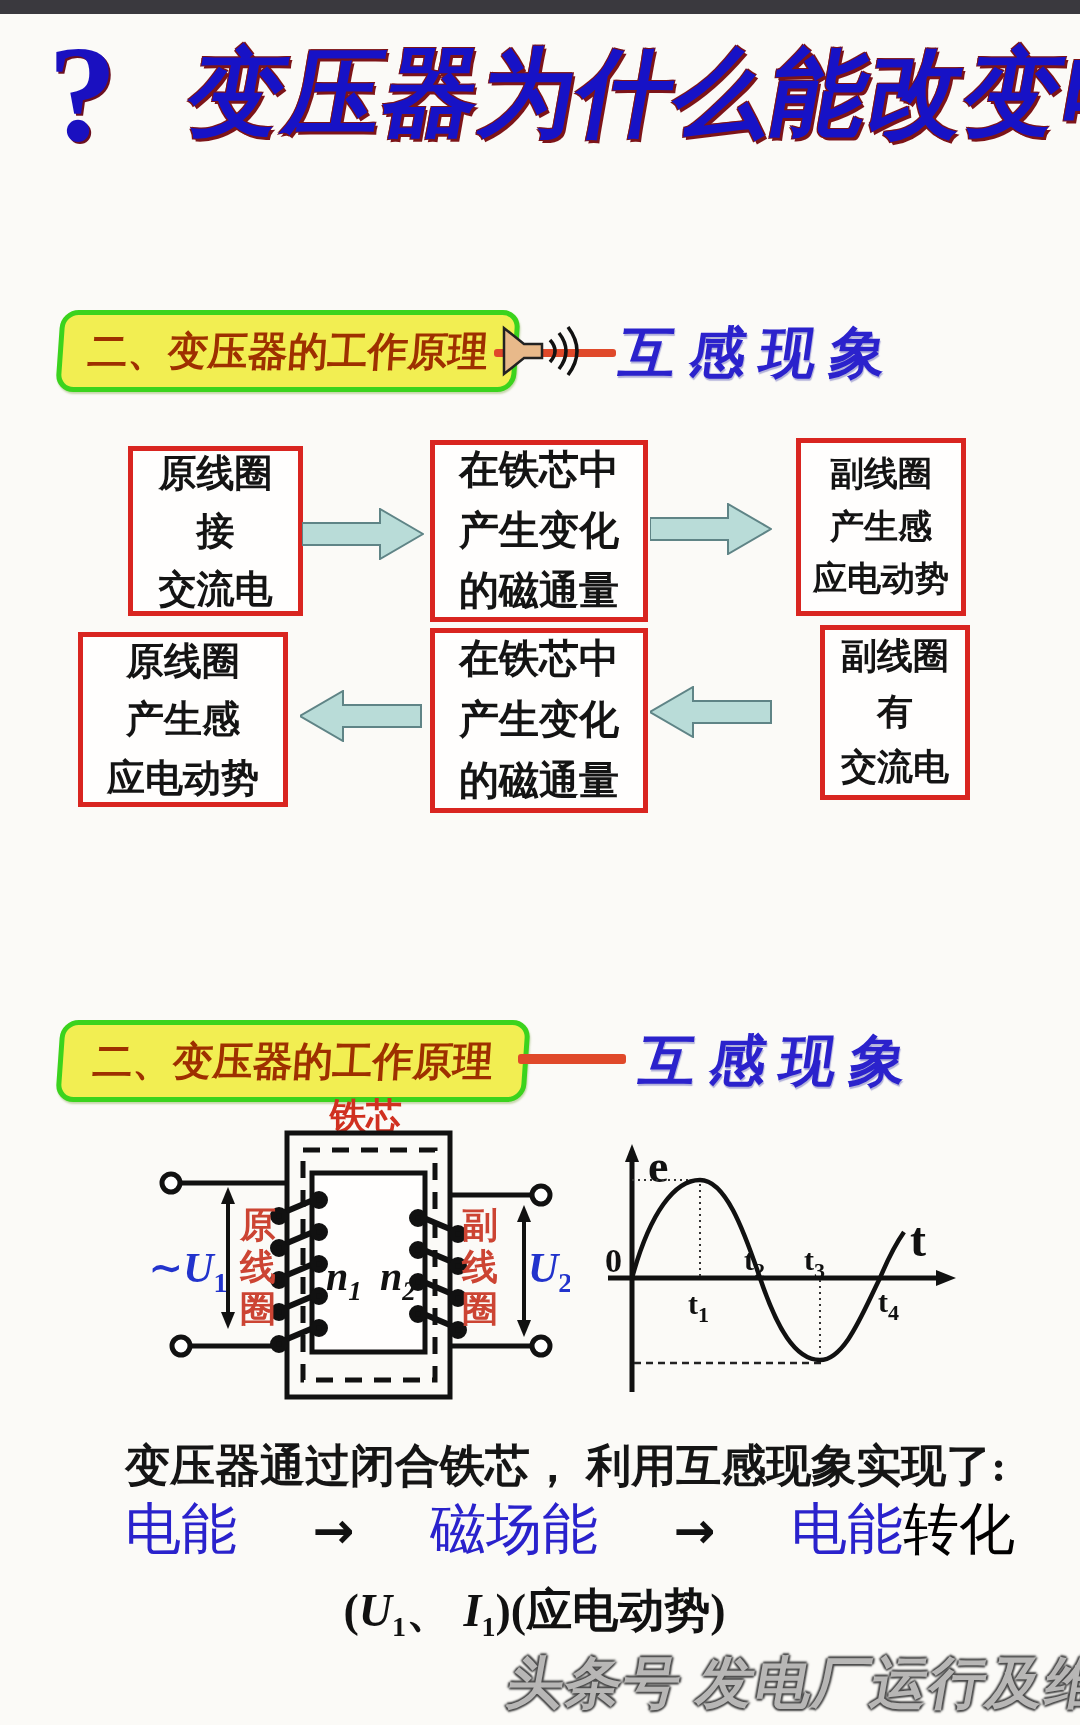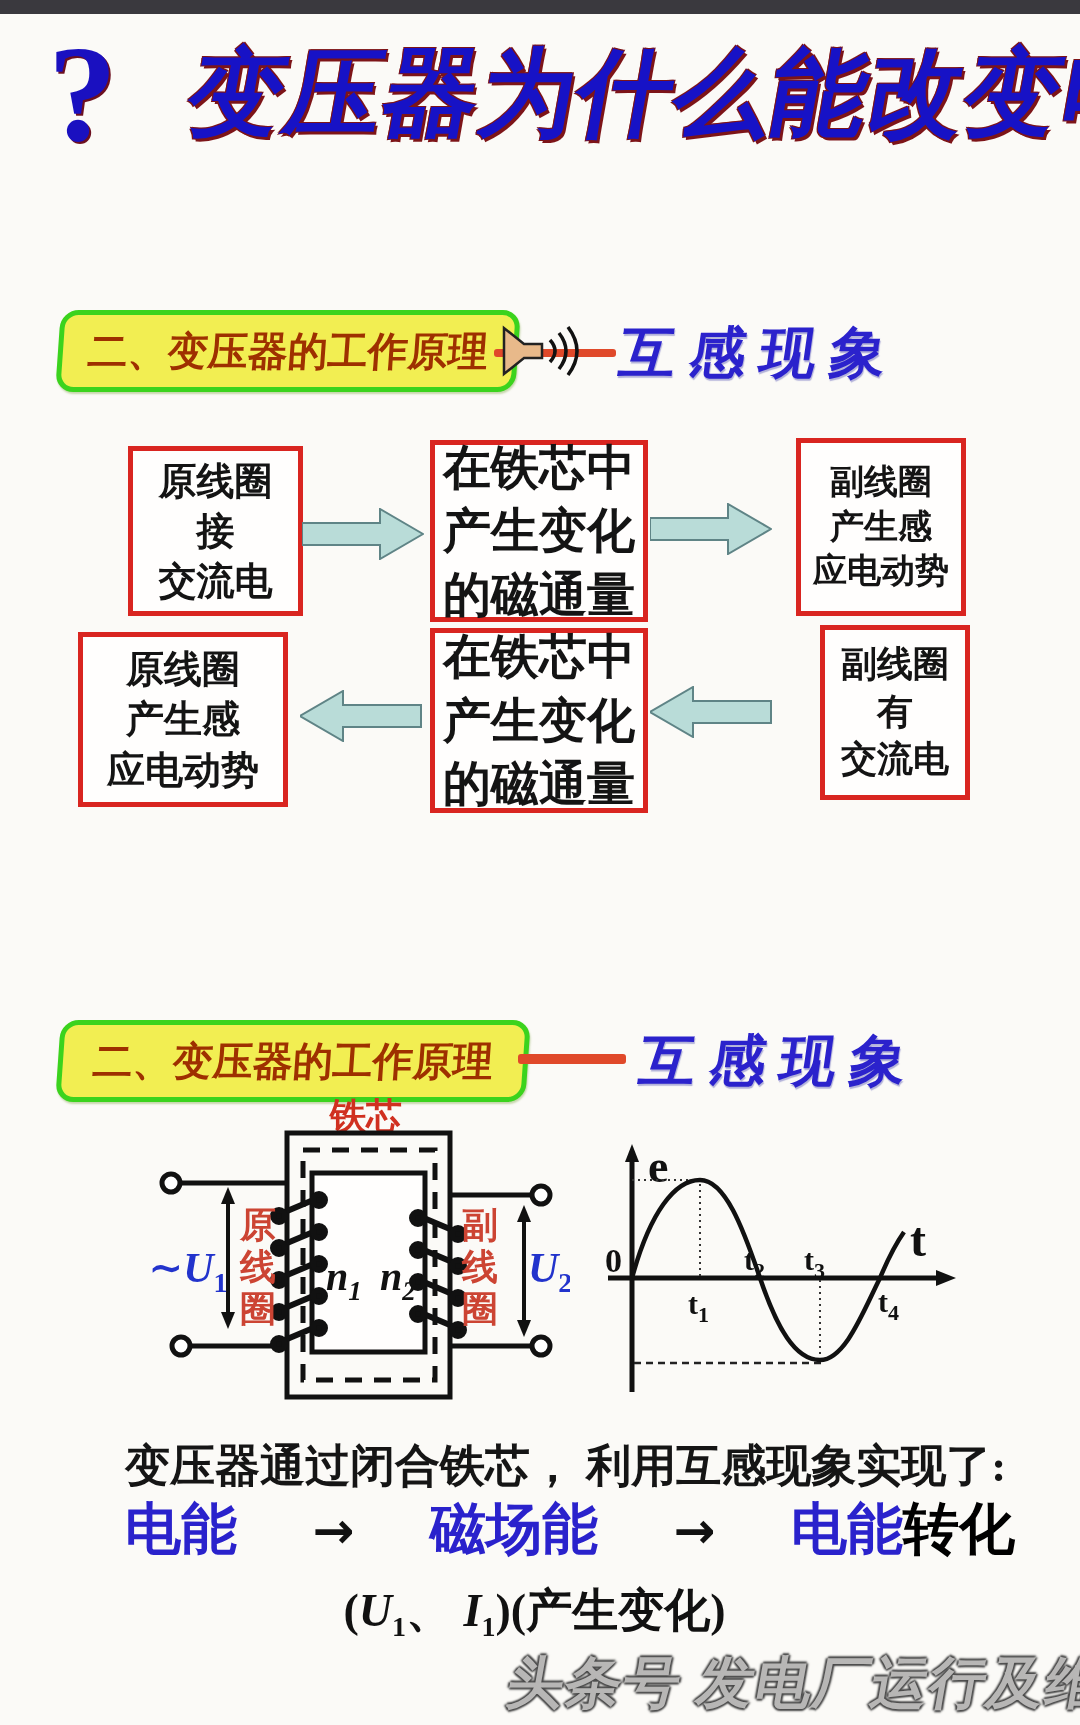--- a/index.html
+++ b/index.html
@@ -20,27 +20,27 @@
            display:flex;align-items:center;justify-content:center;
            font-size:40px;font-weight:bold;color:#9e3000;transform:skewX(-4deg);
            box-shadow:1px 2px 2px rgba(120,160,60,.4);white-space:nowrap;}
   .red-line{background:#e0492a;border-radius:3px;}
   .mutual{font-size:56px;font-weight:bold;color:#2b22cc;letter-spacing:14px;
           transform:skewX(-8deg);white-space:nowrap;text-shadow:1px 2px 1px rgba(40,40,160,.35);}
 
   
   .flowbox{border:5px solid #d92520;background:#fffefd;display:flex;flex-direction:column;
            justify-content:center;align-items:center;text-align:right;
-           font-weight:700;color:#141414;line-height:1.32;}
-  .f38{font-size:38px;} .f40{font-size:48px;} .f34{font-size:34px;} .f36{font-size:36px;}
+           font-weight:700;color:#141414;line-height:1.32;gap:8px;}
+  .f38{font-size:38px;} .f40{font-size:40px;} .f34{font-size:34px;} .f36{font-size:36px;}
 
   .bodyline{font-size:45px;font-weight:bold;color:#151515;white-space:nowrap;font-family:Liberation Serif, serif;}
   .energyrow{display:flex;justify-content:space-between;align-items:baseline;}
   .blue{color:#2a22cc;}
-  .energy{font-size:56px;font-weight:bold;}
+  .energy{font-size:56px;font-weight:normal;}
   .earrow{font-size:50px;font-weight:bold;color:#111;font-family:"DejaVu Sans",sans-serif;}
   .parenrow{display:flex;justify-content:center;align-items:baseline;}
   .paren{font-size:46px;font-weight:bold;color:#111;}
   .paren i{font-style:italic;}
   .paren sub, .botline sub{font-size:28px;}
 
   .botline{font-size:48px;font-weight:bold;color:#121212;white-space:nowrap;}
   .zero{color:#e41b12;}
   .watermark{font-size:56px;font-weight:bold;letter-spacing:2px;white-space:nowrap;
              color:rgba(252,250,248,.62);transform:skewX(-10deg);
@@ -232,18 +232,18 @@
   <div class="abs energyrow" style="left:125px;top:1492px;width:890px;">
     <span class="energy blue">电能</span>
     <span class="earrow">→</span>
     <span class="energy blue">磁场能</span>
     <span class="earrow">→</span>
     <span class="energy"><span class="blue">电能</span><span>转化</span></span>
   </div>
 
   <div class="abs parenrow" style="left:92px;top:1580px;width:885px;">
     <span class="paren"><span>(</span><i>U</i><sub>1</sub><span>、 </span><i>I</i><sub>1</sub><span>)</span></span>
-    <span class="paren">(产生变化)</span>
+    <span class="paren">(应电动势)</span>
   </div>
 
   <div class="abs watermark" style="left:508px;top:1646px;">头条号 发电厂运行及维护</div>
 
 </div>
 
 </body></html>

